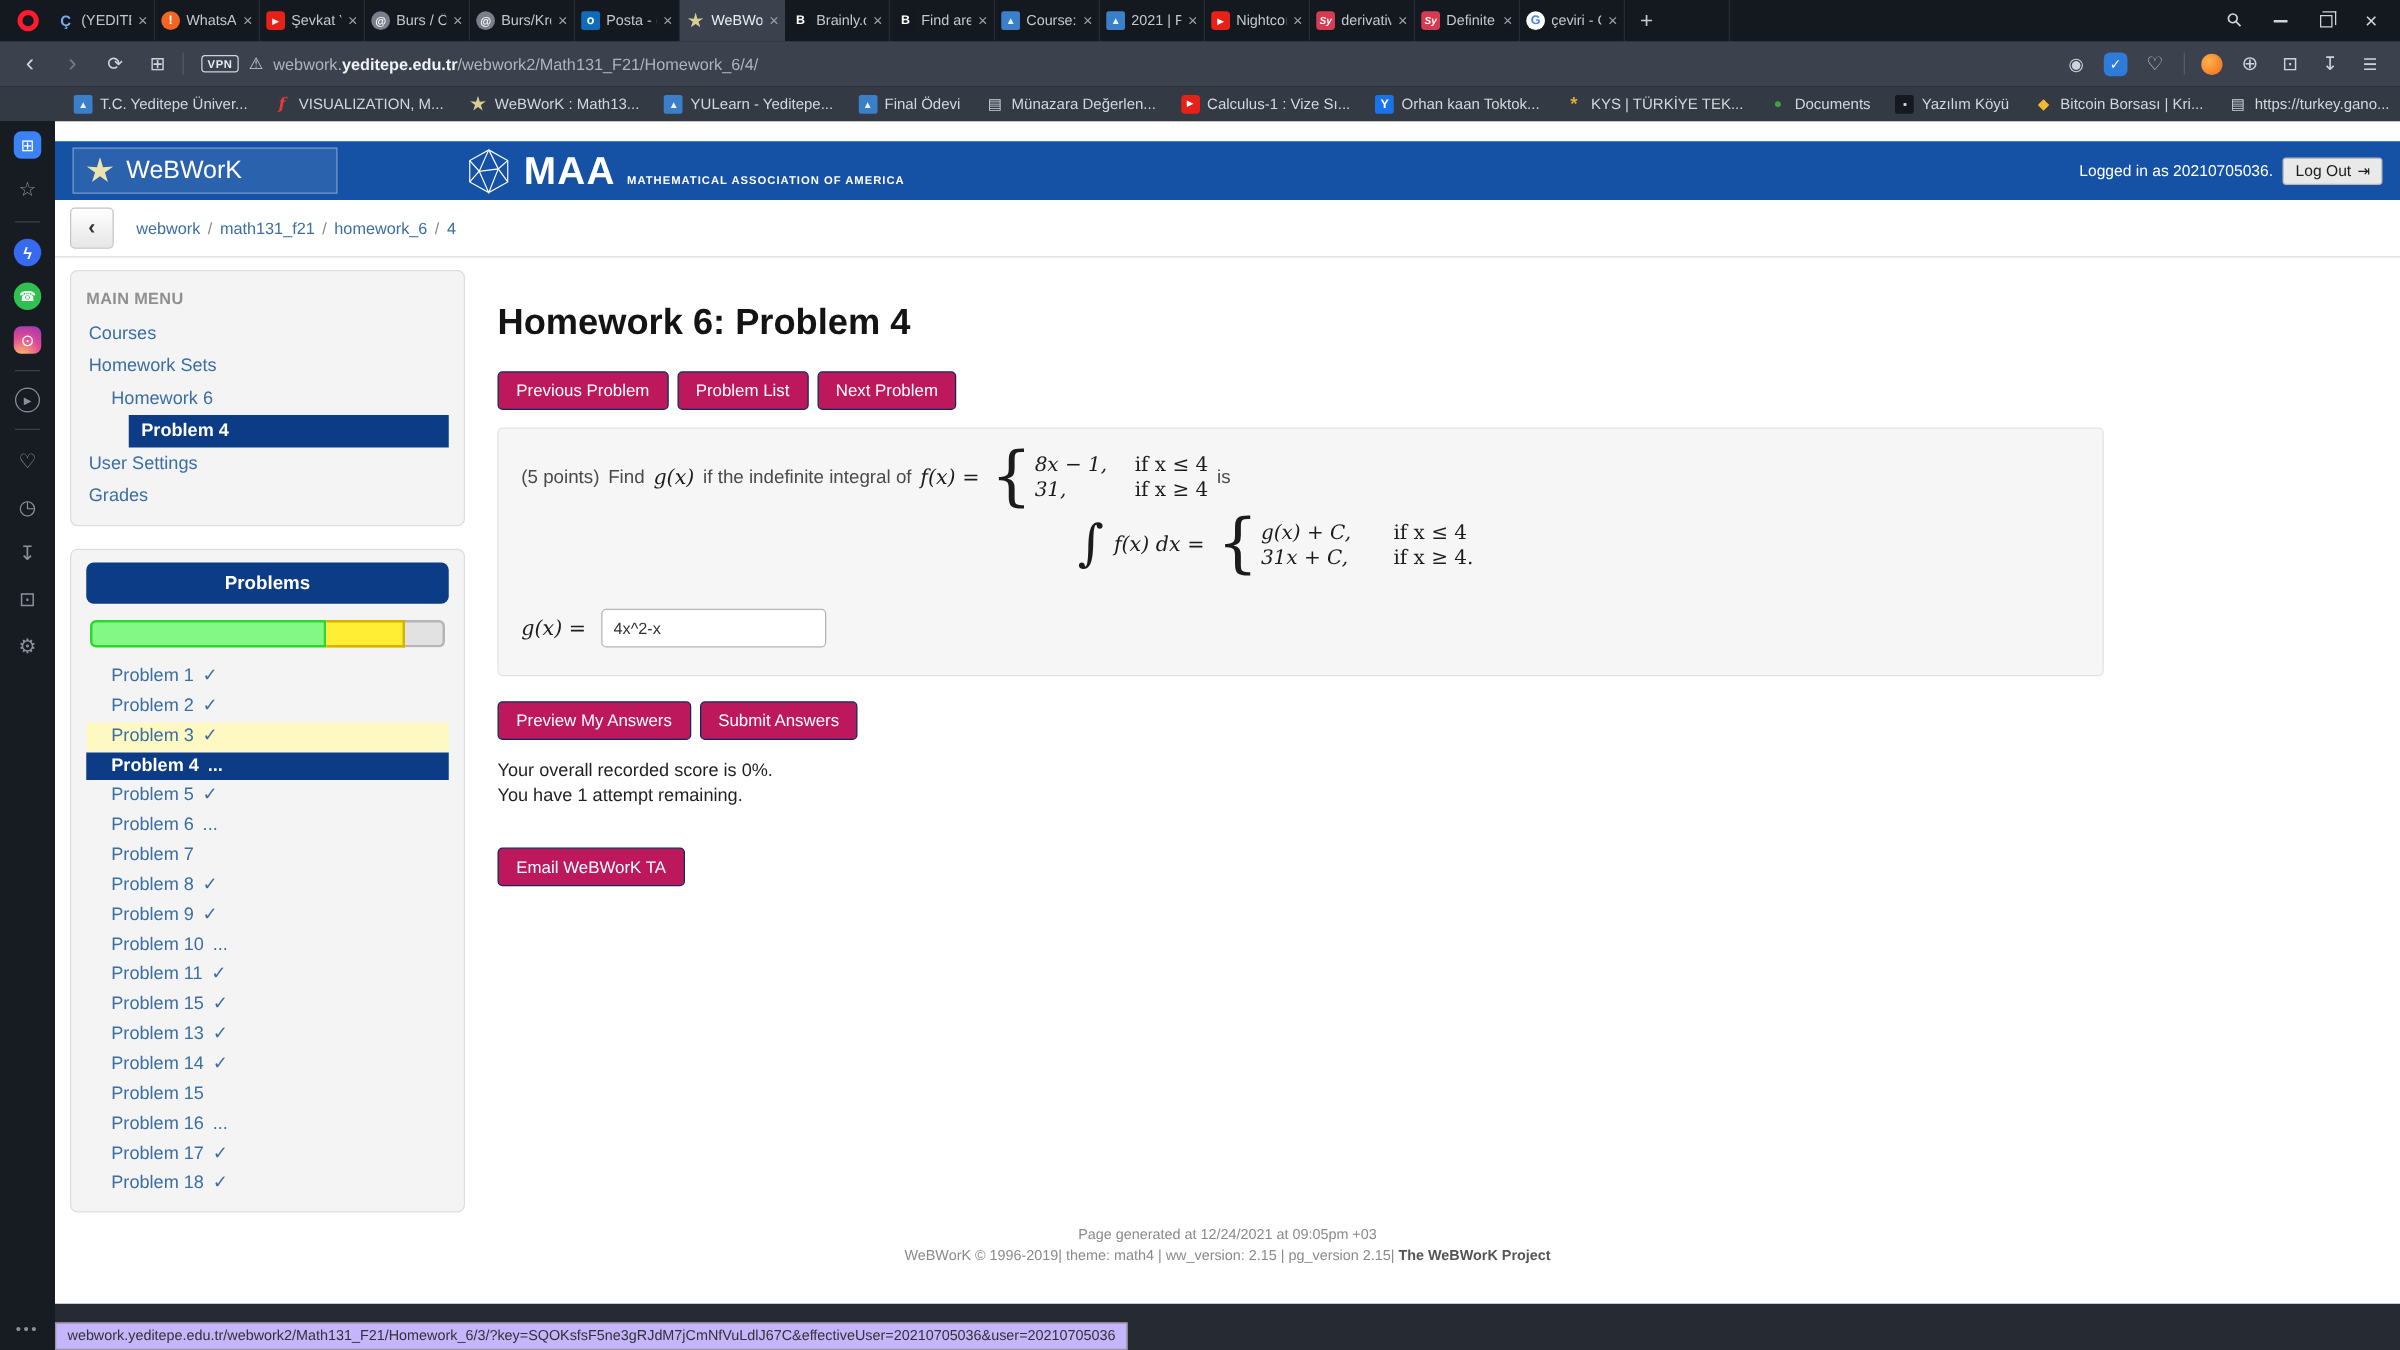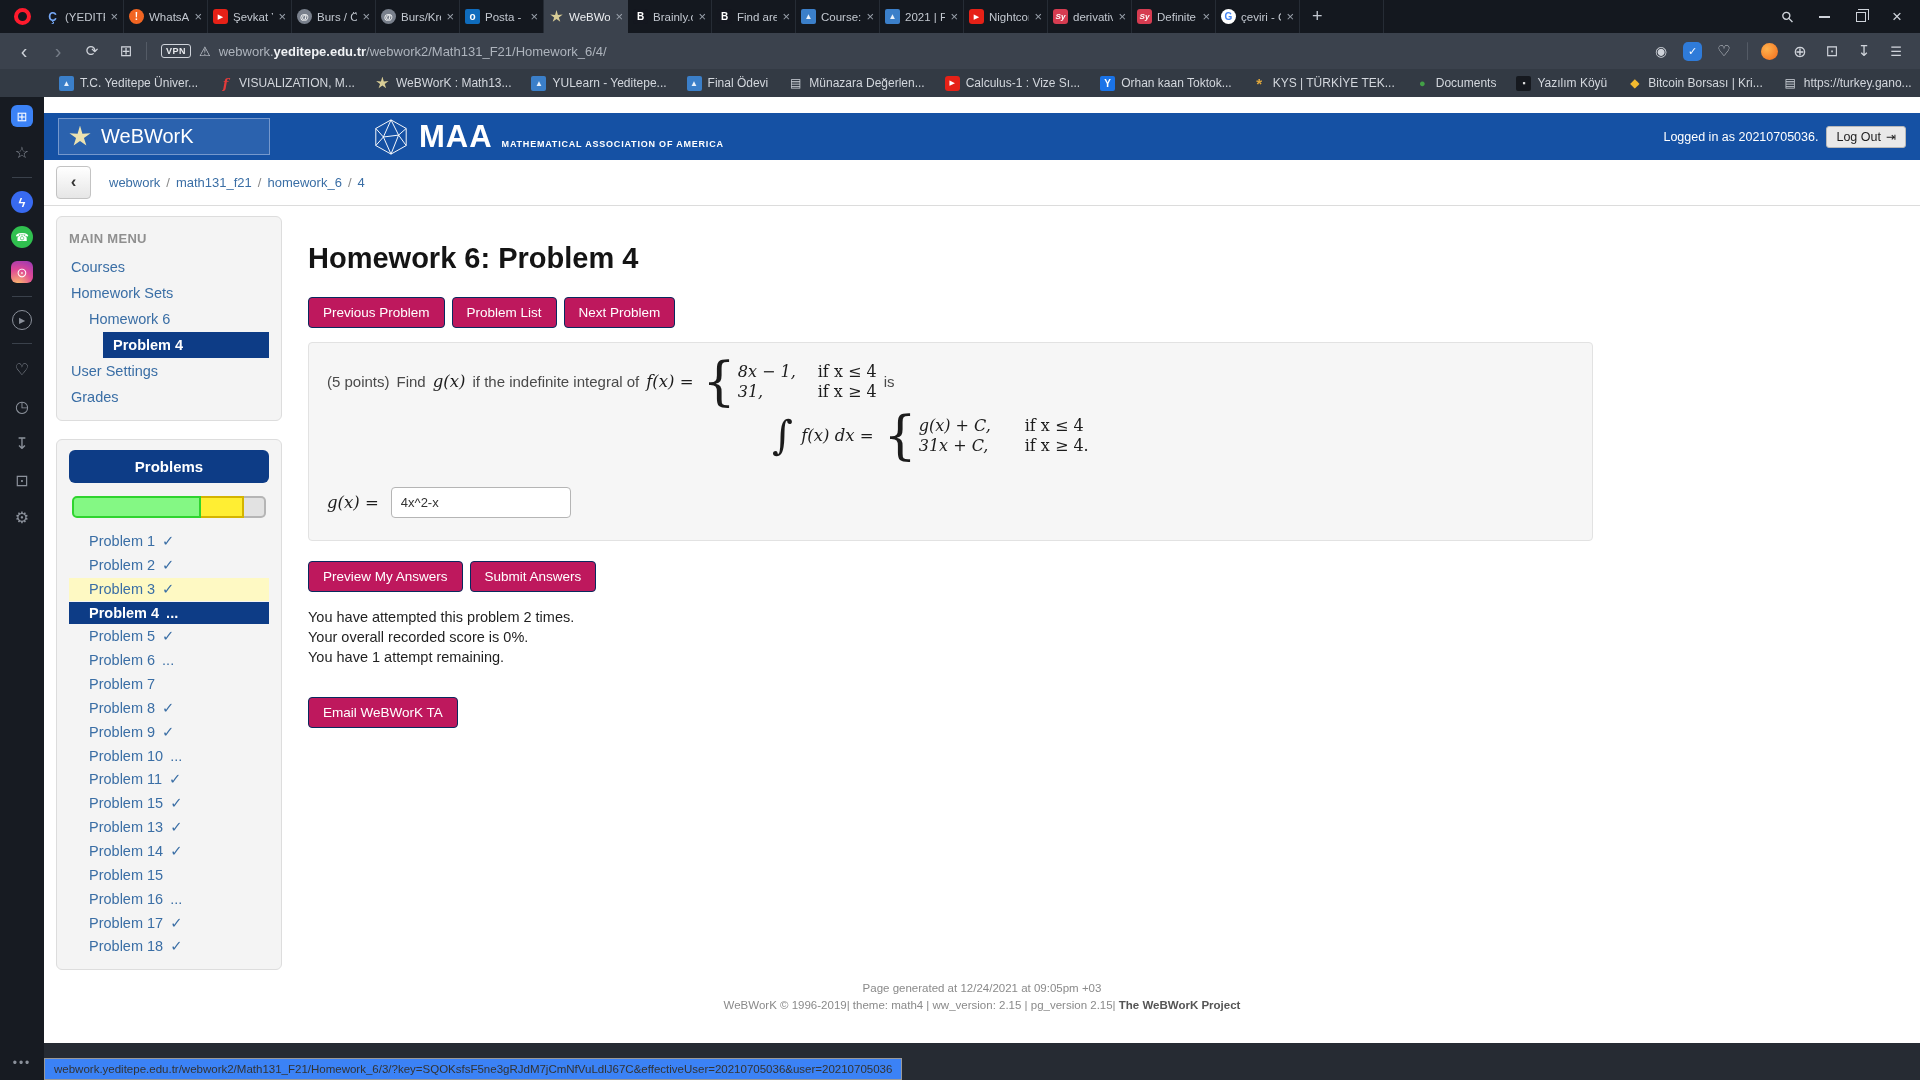--- a/index.html
+++ b/index.html
@@ -112,21 +112,21 @@
   .logout-glyph::before{content:"⇥";font-size:12px;}
 
   .crumbbar { height:46px; border-bottom:1px solid #dcdcdc; display:flex; align-items:center; gap:18px; padding:0 12px; flex:none; }
   .back-btn { width:35px; height:33px; background:linear-gradient(#ffffff,#e6e6e6); border:1px solid #c3c3c3; border-radius:4px; display:flex; align-items:center; justify-content:center; color:#333; font-size:17px; font-weight:bold; }
   .back-btn::before{content:"‹";margin-top:-2px;}
   .crumbs { font-size:13px; color:#888; display:flex; gap:6px; }
   .crumb { color:#3a6ea5; }
   .crumb + .crumb::before { content:"/"; color:#888; margin-right:6px; }
 
   .content-row { flex:1; display:flex; gap:26px; padding:2px 12px 0; align-items:flex-start; }
-  .leftcol { width:226px; flex:none; padding-top:8px; }
+  .leftcol { width:316px; flex:none; padding-top:8px; }
   .panel { background:#f4f4f4; border:1px solid #ddd; border-radius:6px; padding:10px 12px; }
   .menu-title { color:#8f8f8f; font-size:13px; font-weight:bold; letter-spacing:.3px; margin:4px 0 8px; }
   .menu-item { display:block; color:#3a6ea5; font-size:14.5px; padding:5px 2px; }
   .menu-item.ind1 { padding-left:20px; }
   .menu-item.sel { margin-left:34px; background:#0d3c86; color:#fff; font-weight:bold; padding:5px 10px; }
   .problems-panel { margin-top:18px; }
   .problems-hdr { background:#0d3c86; color:#fff; font-weight:bold; font-size:15px; text-align:center; padding:8px 0; border-radius:6px; margin-bottom:13px; }
   .progress { display:flex; height:22px; margin:0 3px 12px; }
   .seg { height:100%; }
   .seg-green { background:#84f884; border:2px solid #2fd42f; border-radius:5px 0 0 5px; }
@@ -154,21 +154,21 @@
   .answer-row { display:flex; align-items:center; gap:12px; margin-top:30px; }
   .answer-input { width:180px; height:31px; border:1px solid #b5b5b5; border-radius:4px; padding:2px 9px; font-size:13px; color:#333; background:#fff; font-family:"Liberation Sans",sans-serif; }
   .action-row { margin-top:20px; }
   .attempts { margin-top:16px; font-size:14.5px; color:#1f1f1f; line-height:1.35; }
   .email-row { margin-top:30px; }
 
   .footer { text-align:center; font-size:11.5px; color:#8a8a8a; margin:10px 0 66px; line-height:1.5; flex:none; }
   .footer .proj { color:#555; font-weight:bold; }
 
   .bottombar { position:absolute; left:0; right:0; bottom:0; height:37px; background:#262b33; display:flex; align-items:flex-end; }
-  .statusbox { background:#3b82f6; border:1px solid #999; font-size:11.5px; color:#333; padding:4px 9px; white-space:nowrap; max-width:965px; overflow:hidden; }
+  .statusbox { background:#c4b5fd; border:1px solid #999; font-size:11.5px; color:#333; padding:4px 9px; white-space:nowrap; max-width:965px; overflow:hidden; }
 </style>
 </head>
 <body>
 
 <div class="tabstrip">
   <div class="opera-logo">
       <span class="opera-o"></span>
     </div>
   <div class="tabs">
 
@@ -612,21 +612,20 @@
             <input class="answer-input" type="text" value="4x^2-x" style="">
           </div>
         </div>
 
         <div class="action-row">
           
         <span class="btn-navy">Preview My Answers</span><span class="btn-navy">Submit Answers</span></div>
 
         <div class="attempts">
 
-        <div>You have attempted this problem 2 times.</div>
             <div>Your overall recorded score is 0%.</div>
             <div>You have 1 attempt remaining.</div>
           </div>
 
         <div class="email-row">
           <span class="btn-navy">Email WeBWorK TA</span>
         </div>
       </div>
     </div>
 

